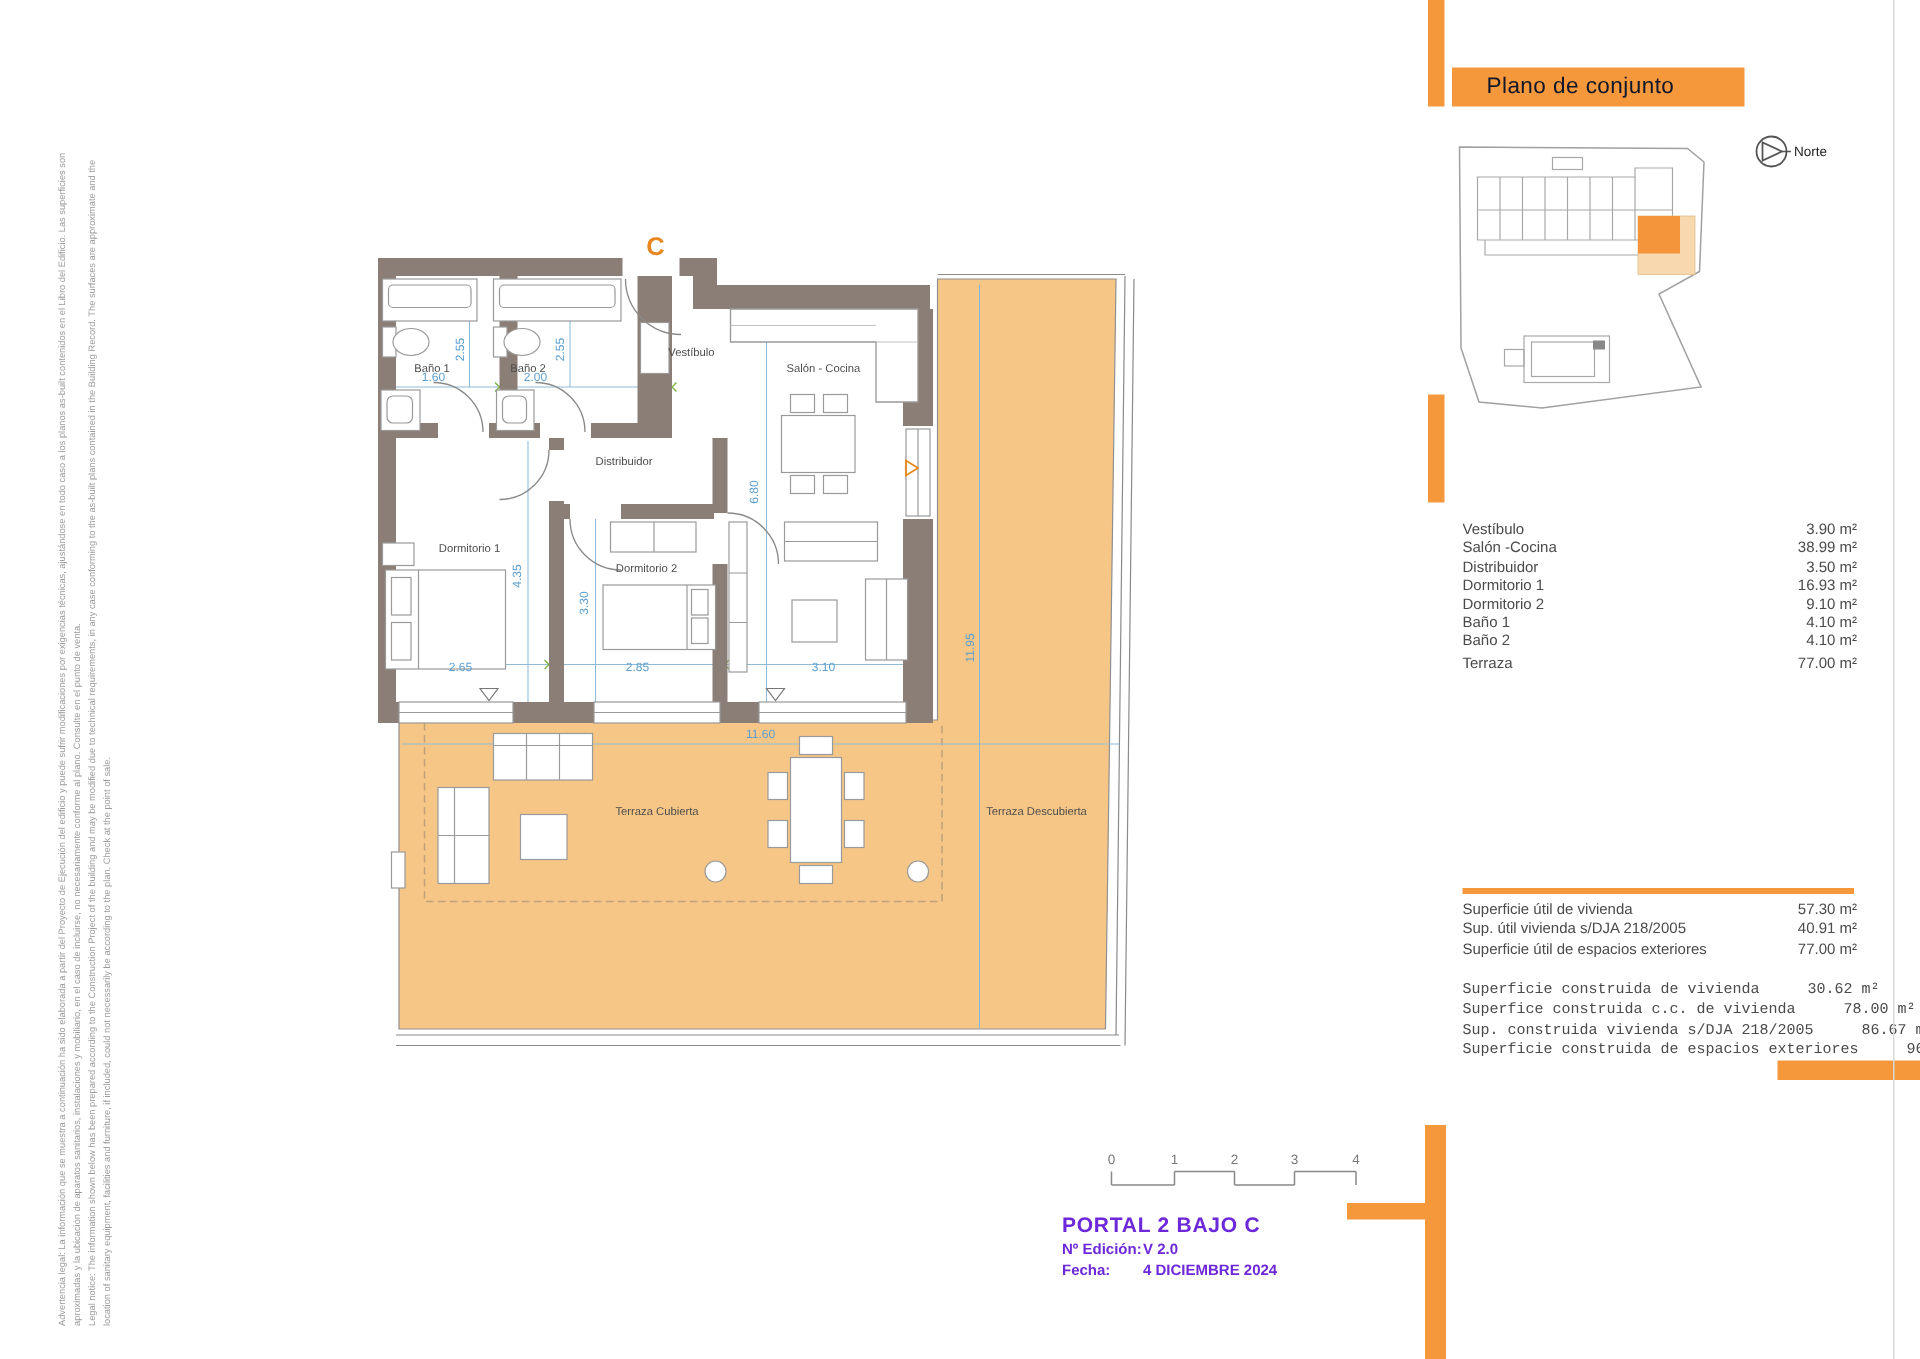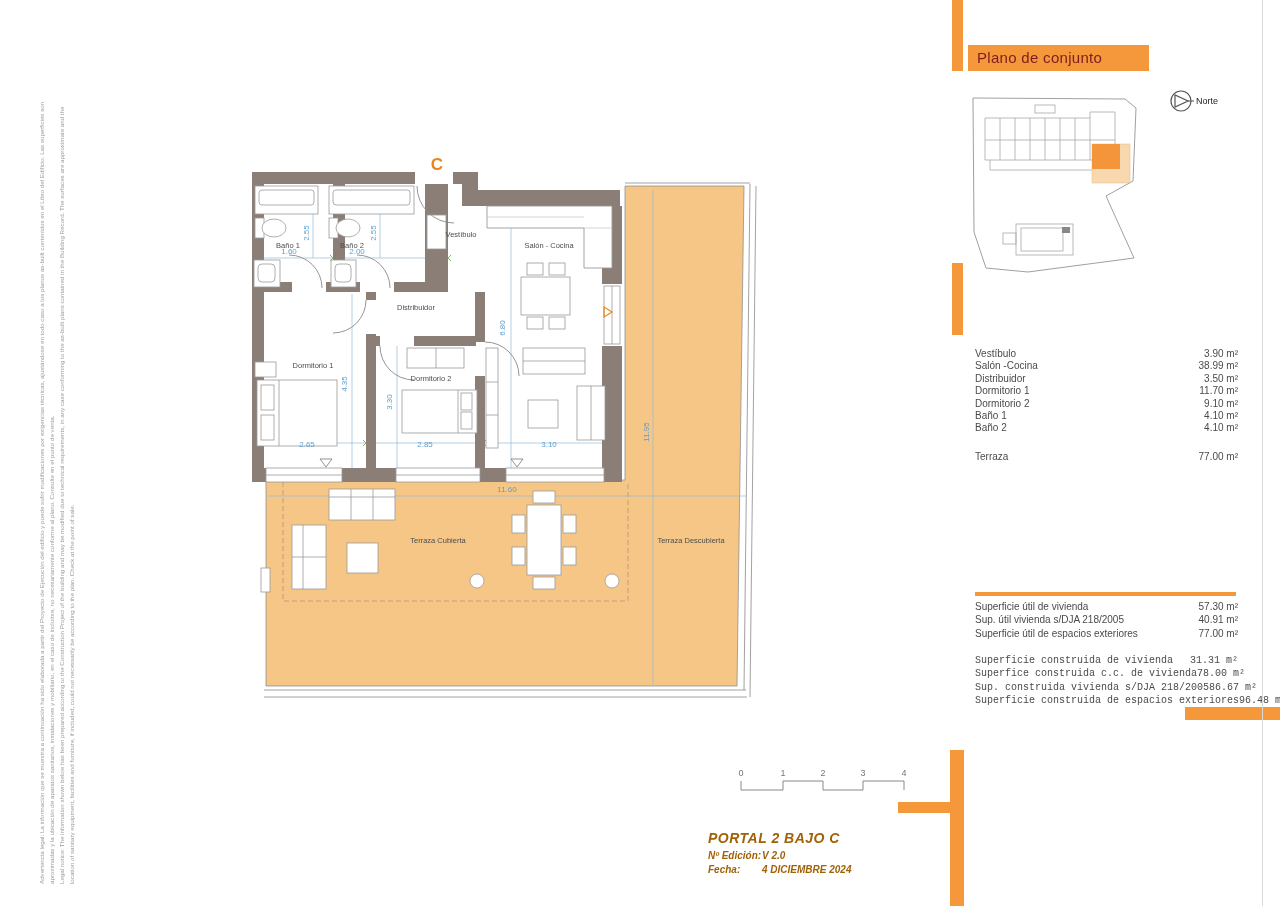--- a/index.html
+++ b/index.html
@@ -8,39 +8,39 @@
   .abs{position:absolute;}
   
   .accent{background:#F5973B;}
   .bar-top{left:952px;top:0;width:11px;height:71px;}
   .bar-mid{left:952px;top:263px;width:11px;height:72px;}
   .bar-bottom{left:950px;top:750px;width:14px;height:156px;}
   .bar-stub{left:898px;top:802px;width:53px;height:11px;}
   .bar-right{left:1185px;top:707px;width:95px;height:13px;}
   .right-edge{left:1262px;top:0;width:1px;height:906px;background:#d9d9d9;}
   
-  .sec-header{color:#7f1d1d;font-size:15px;line-height:26px;padding-left:9px;letter-spacing:.3px;}
+  .sec-header{color:#0f172a;font-size:15px;line-height:26px;padding-left:23px;letter-spacing:.3px;}
   .hdr1{left:968px;top:45px;width:172px;height:26px;}
   .hdr2{left:968px;top:311px;width:189px;height:26px;}
   
   .tbl{left:975px;width:263px;color:#4a4a4a;font-size:10px;}
   .tbl .row{display:flex;justify-content:space-between;line-height:12.4px;}
   .tbl .row span{white-space:nowrap;}
   .surfaces{top:348px;}
-  .terraza-row{margin-top:16px;align-items:flex-end;}
+  .terraza-row{margin-top:2px;align-items:flex-end;}
   .rule{left:975px;top:592px;width:261px;height:3.5px;}
   .summary1{top:600px;}
-  .summary1 .row,.summary2 .row{line-height:13.3px;}
+  .summary1 .row,.summary2 .row{line-height:13.3px;gap:32px;}
   .summary2{top:654px;font-family:Liberation Mono, monospace;}
   
   .disclaimer{left:37px;top:884px;width:858px;transform:rotate(-90deg);
               transform-origin:0 0;color:#9b9b9b;font-size:6.2px;line-height:10px;}
   .disclaimer div{white-space:nowrap;}
   
-  .title-block{left:708px;top:830px;color:#a16207;font-style:italic;}
+  .title-block{left:708px;top:808px;color:#6d28d9;}
   .tb-title{font-size:14px;font-weight:bold;letter-spacing:.5px;}
   .tb-row{display:flex;font-size:10px;font-weight:bold;margin-top:3.5px;}
   .tb-row .lbl{width:54px;}
   svg text{font-family:"Liberation Sans", sans-serif;}
 </style>
 </head>
 <body>
 
 <div class="page">
 
@@ -216,21 +216,21 @@
     <div class="row">
       <span>Salón -Cocina</span>
       <span>38.99 m²</span>
       </div>
     <div class="row">
       <span>Distribuidor</span>
       <span>3.50 m²</span>
       </div>
     <div class="row">
       <span>Dormitorio 1</span>
-      <span>11.70 m²</span>
+      <span>16.93 m²</span>
       </div>
     <div class="row">
       <span>Dormitorio 2</span>
       <span>9.10 m²</span>
       </div>
     <div class="row">
       <span>Baño 1</span>
       <span>4.10 m²</span>
       </div>
     <div class="row">
@@ -255,21 +255,21 @@
       <span>40.91 m²</span>
       </div>
     <div class="row">
       <span>Superficie útil de espacios exteriores</span>
       <span>77.00 m²</span>
       </div>
   </div>
   <div class="abs tbl summary2">
     <div class="row">
       <span>Superficie construida de vivienda</span>
-      <span>31.31 m²</span>
+      <span>30.62 m²</span>
       </div>
     <div class="row">
       <span>Superfice construida c.c. de vivienda</span>
       <span>78.00 m²</span>
       </div>
     <div class="row">
       <span>Sup. construida vivienda s/DJA 218/2005</span>
       <span>86.67 m²</span>
       </div>
     <div class="row">

